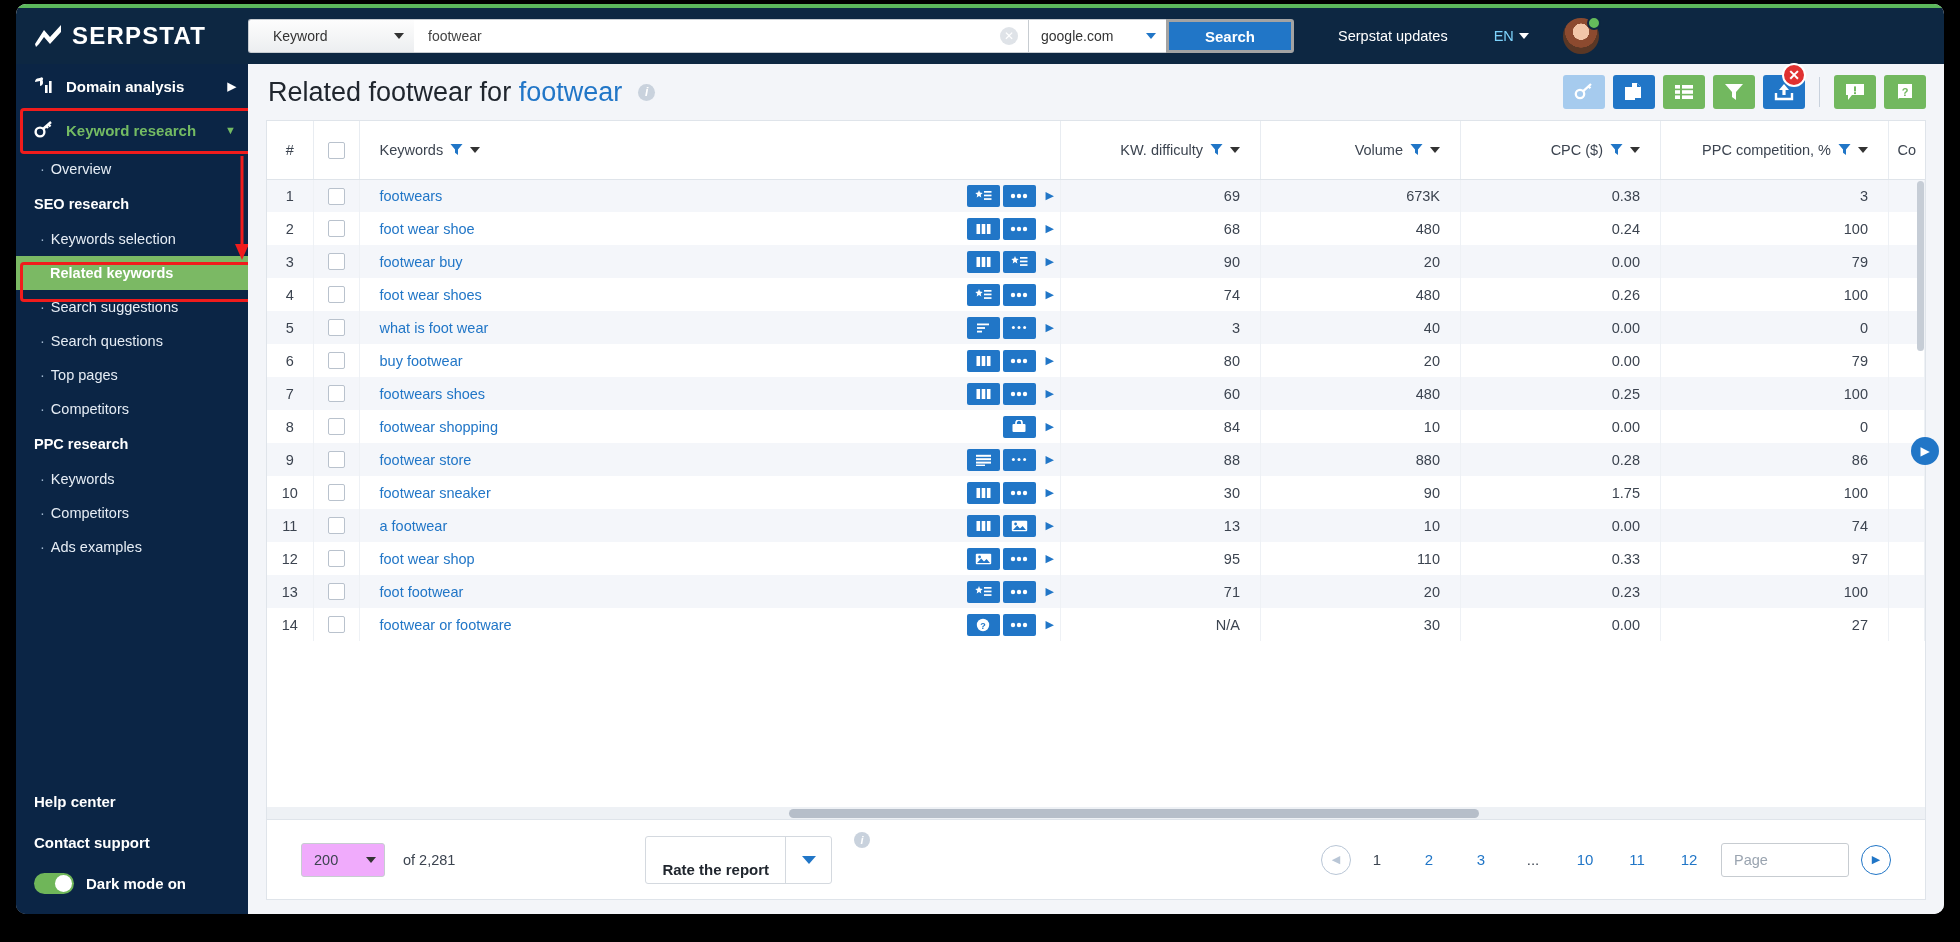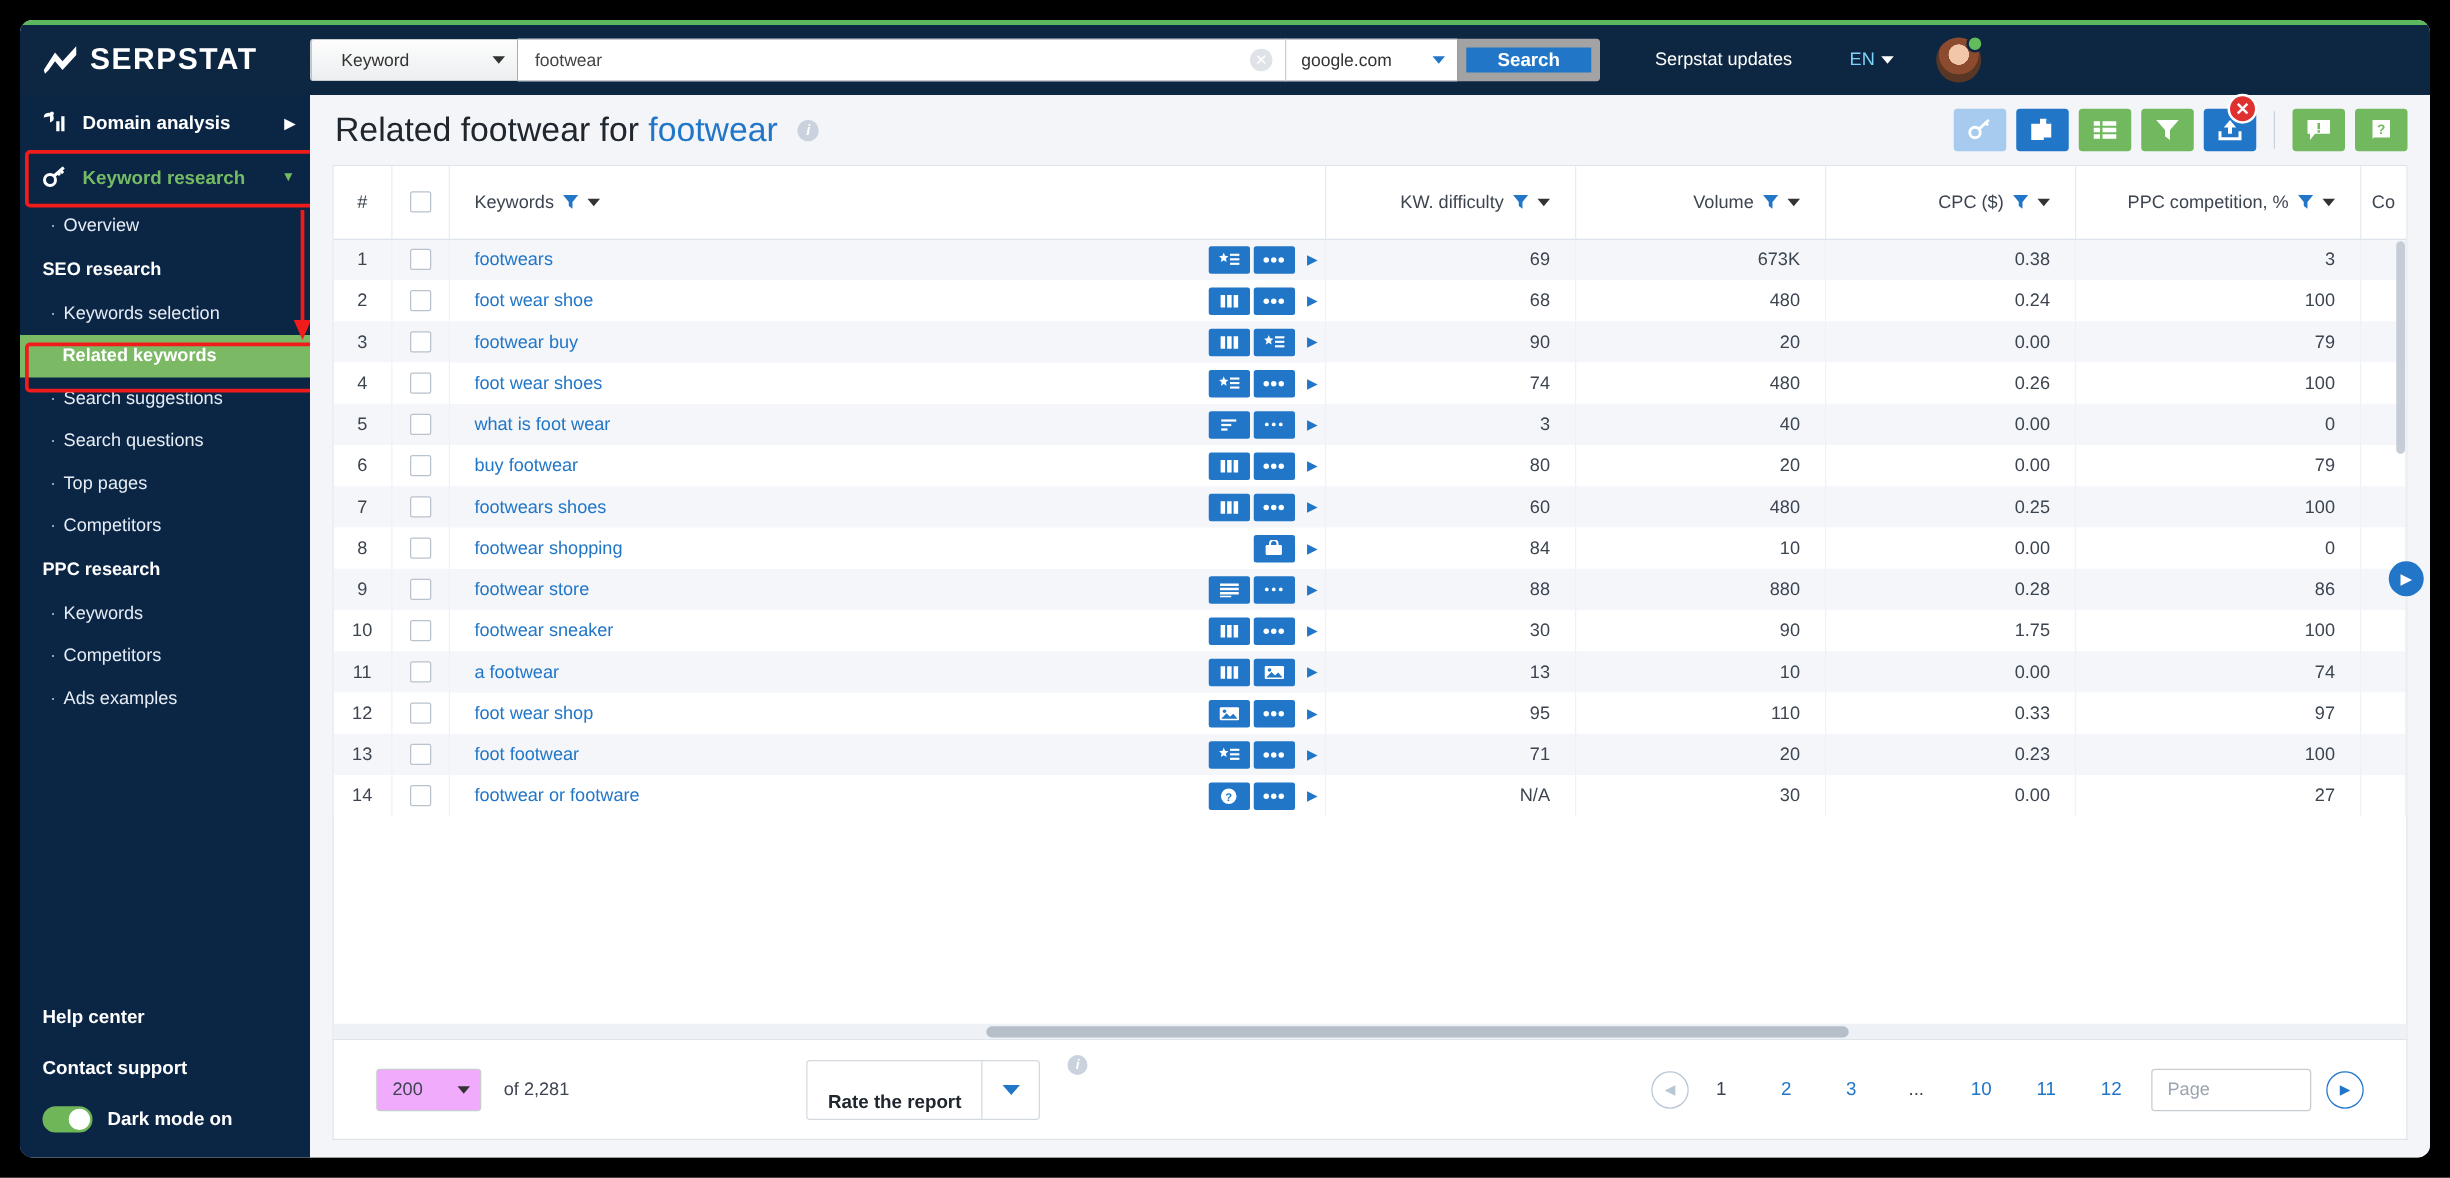--- a/index.html
+++ b/index.html
@@ -4,21 +4,21 @@
 <style>
   * { box-sizing: border-box; margin: 0; padding: 0; }
   html, body {
     width: 1960px; height: 942px;
     font-family: "Liberation Sans", sans-serif;
     background: #000;
     overflow: hidden;
   }
   .screen {
     position: absolute;
-    left: 16px; top: 16px;
+    left: 16px; top: 4px;
     width: 1928px; height: 910px;
     background: #fff;
     border-radius: 10px;
     overflow: hidden;
     display: flex;
     flex-direction: column;
   }
   .greenline { height: 4px; background: #5cb85c; width: 100%; flex: 0 0 4px; }
 
   
@@ -53,21 +53,21 @@
     width: 18px; height: 18px; border-radius: 50%; background: #dfe3e8;
     display: flex; align-items: center; justify-content: center;
     color: #fff; font-size: 12px; line-height: 1;
   }
   .sel-domain {
     width: 138px; background: #fff; border: 1px solid #c7ccd1; border-right:none;
     display: flex; align-items: center; justify-content: space-between;
     padding: 0 10px 0 12px; font-size: 14px; color: #333;
   }
   .btn-search {
-    width: 114px; background: #2176c7; color: #fff; border: 7px solid #a3a3a3;
+    width: 128px; background: #2176c7; color: #fff; border: 3px solid #a3a3a3;
     border-radius: 0 3px 3px 0;
     display: flex; align-items: center; justify-content: center;
     font-size: 15px; font-weight: bold;
   }
   .updates { color: #fff; font-size: 14.5px; margin-left: 44px; }
   .lang { color: #7dd3fc; font-size: 14.5px; margin-left: 46px; display: flex; align-items: center; gap: 5px;}
   .avatar-wrap { margin-left: 34px; position: relative; width: 36px; height: 36px; }
   .avatar {
     width: 36px; height: 36px; border-radius: 50%;
     background: radial-gradient(circle at 50% 38%, #f2c6a8 0 28%, #8c4a2f 29% 55%, #5a3725 56% 100%);

